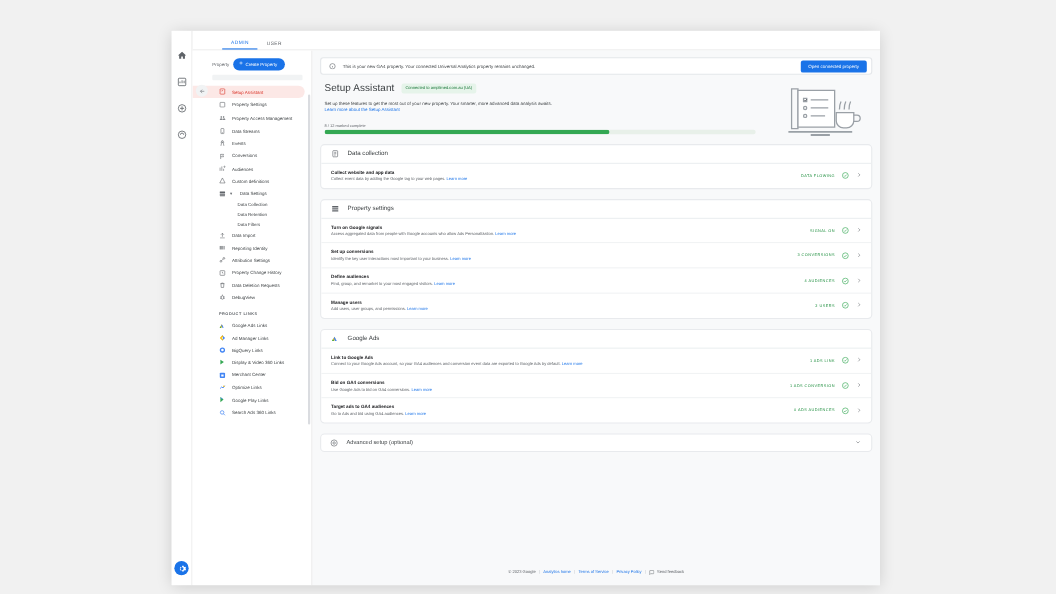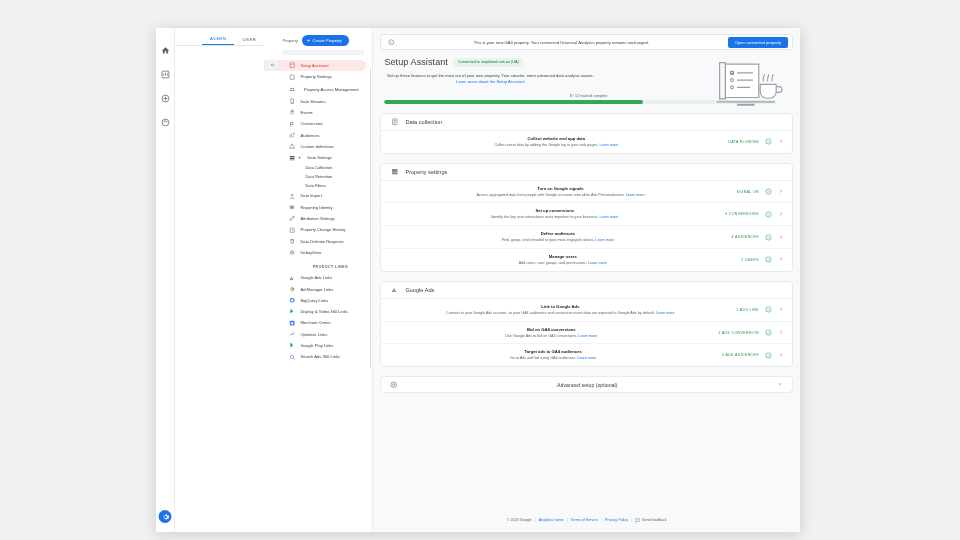--- a/index.html
+++ b/index.html
@@ -46,23 +46,22 @@
     border-radius: 50%;
     background: #1a73e8;
     display: flex; align-items: center; justify-content: center;
   }
   .rail-bottom svg { width: 8px; height: 8px; }
 
   
   .app {
     flex: 1 1 auto;
     display: flex;
-    flex-direction: row;
+    flex-direction: column;
     min-width: 0;
-    text-align: center;
   }
 
   
   .topbar {
     height: 17px;
     border-bottom: 1px solid #e6e6e6;
     display: flex;
     align-items: flex-end;
     padding-left: 27px;
     flex: 0 0 17px;

